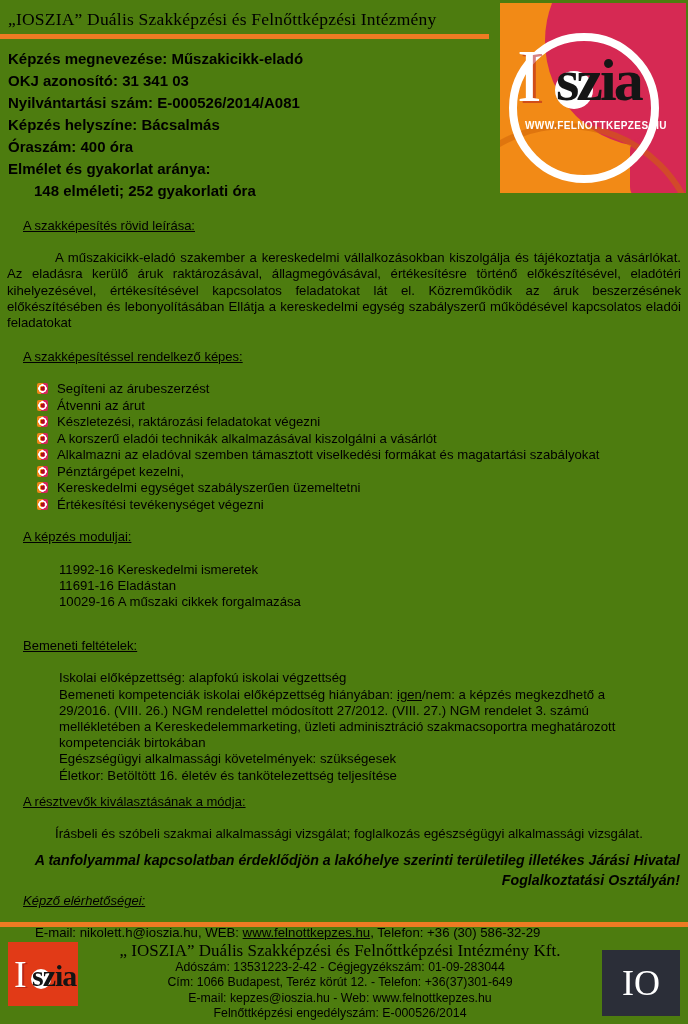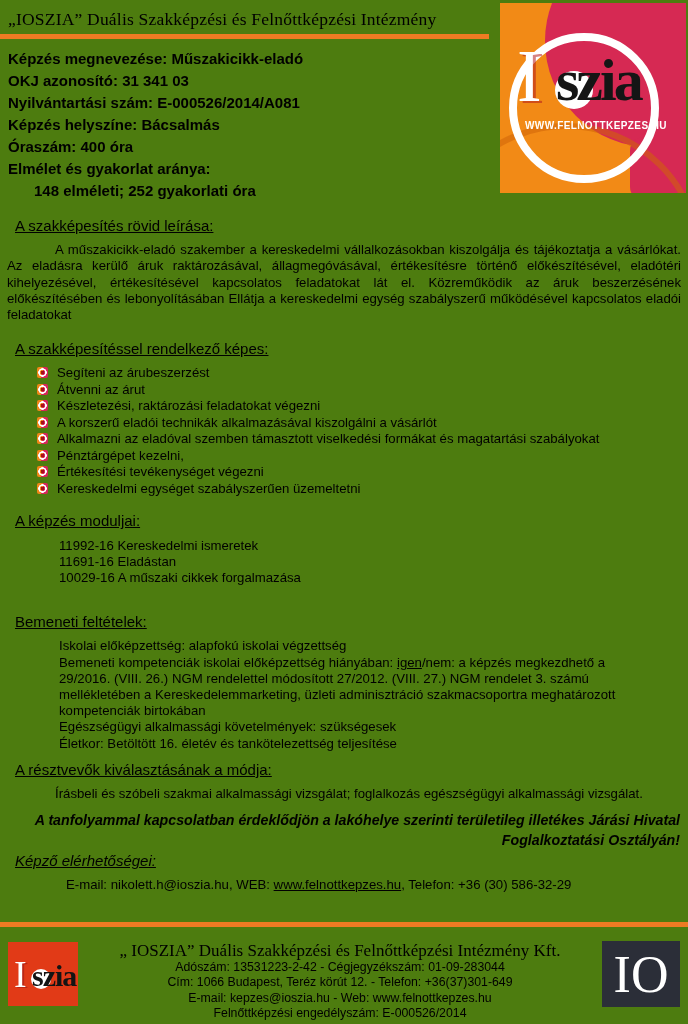--- a/index.html
+++ b/index.html
@@ -24,55 +24,55 @@
   .logo-szia{position:absolute;left:56px;top:47px;font-family:"Liberation Serif",serif;font-weight:bold;
              font-size:60px;line-height:1;color:#151515;letter-spacing:-3px;}
   .logo-web{position:absolute;left:25px;top:117px;font-size:10px;font-weight:bold;color:#fff;letter-spacing:.4px;}
 
   
   .course-block{margin:9px 0 0 8px;font-weight:bold;font-size:15px;line-height:22px;max-width:480px;}
   .course-line.indent{padding-left:26px;}
 
   
   .content{margin:0 7px;font-size:13.2px;line-height:16.2px;}
-  .sec-heading{font-size:15px;font-weight:normal;text-decoration:underline;margin:8px;}
+  .sec-heading{font-size:13px;font-weight:normal;text-decoration:underline;margin:16px;}
   .mt16{margin-top:16px;} .mt18{margin-top:18px;} .mt28{margin-top:28px;} .mt10{margin-top:10px;}
   .leiras-body{text-align:justify;text-indent:48px;margin:2px 0 0 0;}
   .kepes-list{list-style:none;margin:1px 0 0 0;padding:0 0 0 30px;}
   .kepes-item{display:flex;align-items:flex-start;gap:9px;line-height:16.5px;}
   .bullet-icon{flex:0 0 11px;width:11px;height:11px;margin-top:2px;border-radius:2px;
     background:
       radial-gradient(circle at 50% 50%, #a8101c 1.5px, rgba(0,0,0,0) 2px),
       radial-gradient(circle at 50% 50%, rgba(0,0,0,0) 2.5px, #fff 3px, #fff 4px, rgba(0,0,0,0) 4.5px),
       linear-gradient(105deg,#f08617 47%,#d6255a 47%);}
   .indent-block{margin-left:52px;}
   .bemeneti-lines{margin-left:52px;max-width:596px;}
   .underline{text-decoration:underline;}
   .resztvevok-body{text-align:justify;text-indent:48px;margin:1px 0 0 0;}
   .notice{max-width:672px;margin:8px auto 0;text-align:right;font-weight:bold;font-style:italic;
           font-size:14.2px;line-height:20px;}
   .kepzo-heading{margin-top:3px;font-style:italic;}
-  .kepzo-contact{margin-left:59px;margin-top:1px;}
+  .kepzo-contact{margin-left:28px;margin-top:1px;}
   .link{text-decoration:underline;color:#000;cursor:pointer;}
 
   
   .bottom-rule{position:absolute;left:0;top:922px;width:688px;height:5px;background:#ed7b23;}
   .footer{position:absolute;left:0;top:938px;width:688px;box-sizing:border-box;padding:0 8px;
           display:flex;align-items:flex-start;justify-content:space-between;}
   .footer-logo{position:relative;width:70px;height:64px;background:#e13a17;margin-top:4px;flex:0 0 70px;}
   .f-i{position:absolute;left:6px;top:13px;font-family:"Liberation Serif",serif;font-size:38px;line-height:1;
        color:#fff;text-shadow:2px 1px 0 rgba(150,20,20,.5);}
   .f-disc{position:absolute;left:23px;top:27px;width:20px;height:20px;border-radius:50%;background:#fff;}
   .f-szia{position:absolute;left:24px;top:19px;font-family:"Liberation Serif",serif;font-weight:bold;
           font-size:30px;line-height:1;color:#141414;letter-spacing:-1px;}
   .footer-center{flex:1;text-align:center;font-size:12.3px;line-height:15.5px;margin-top:5px;padding:0 6px;}
   .footer-company{font-family:"Liberation Serif",serif;font-size:17px;margin-bottom:1px;}
-  .io-box{width:78px;height:66px;margin-top:3px;background:#2b2e38;color:#fff;flex:0 0 78px;
+  .io-box{width:78px;height:66px;margin-top:12px;background:#2b2e38;color:#fff;flex:0 0 78px;
           display:flex;align-items:center;justify-content:center;
-          font-family:"Liberation Serif",serif;font-size:52px;}
+          font-family:"Liberation Serif",serif;font-size:36px;}
 </style>
 </head>
 <body>
 
 <div class="page">
 
   <div class="header-title">„IOSZIA” Duális Szakképzési és Felnőttképzési Intézmény</div>
   <div class="top-rule"></div>
 
   <div class="logo">
@@ -122,25 +122,25 @@
       <li class="kepes-item">
           <span class="bullet-icon"></span>
           <span>Alkalmazni az eladóval szemben támasztott viselkedési formákat és magatartási szabályokat</span>
         </li>
       <li class="kepes-item">
           <span class="bullet-icon"></span>
           <span>Pénztárgépet kezelni,</span>
         </li>
       <li class="kepes-item">
           <span class="bullet-icon"></span>
-          <span>Értékesítési tevékenységet végezni</span>
+          <span>Kereskedelmi egységet szabályszerűen üzemeltetni</span>
         </li>
       <li class="kepes-item">
           <span class="bullet-icon"></span>
-          <span>Kereskedelmi egységet szabályszerűen üzemeltetni</span>
+          <span>Értékesítési tevékenységet végezni</span>
         </li>
     </ul>
 
     <div class="sec-heading mt16">A képzés moduljai:</div>
     <div class="indent-block">
       <div>11992-16 Kereskedelmi ismeretek</div>
       <div>11691-16 Eladástan</div>
       <div>10029-16 A műszaki cikkek forgalmazása</div>
     </div>
 

